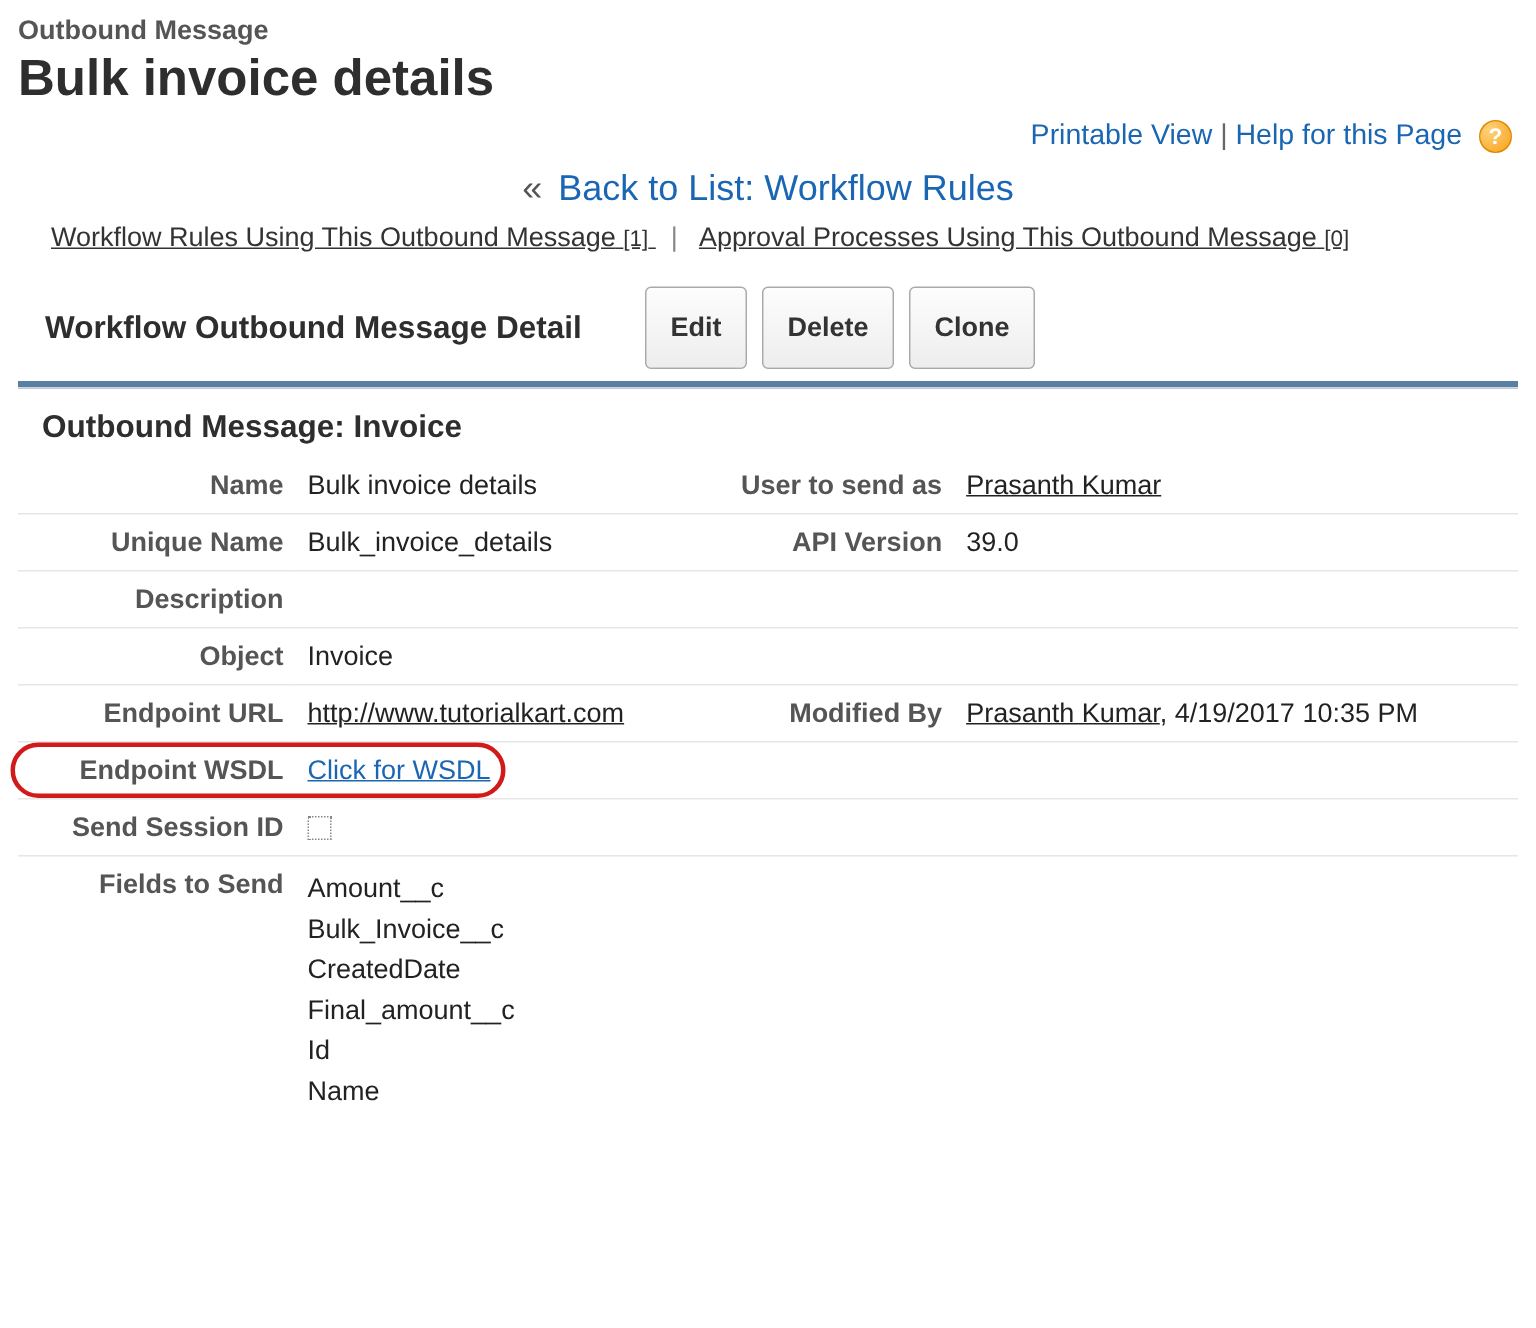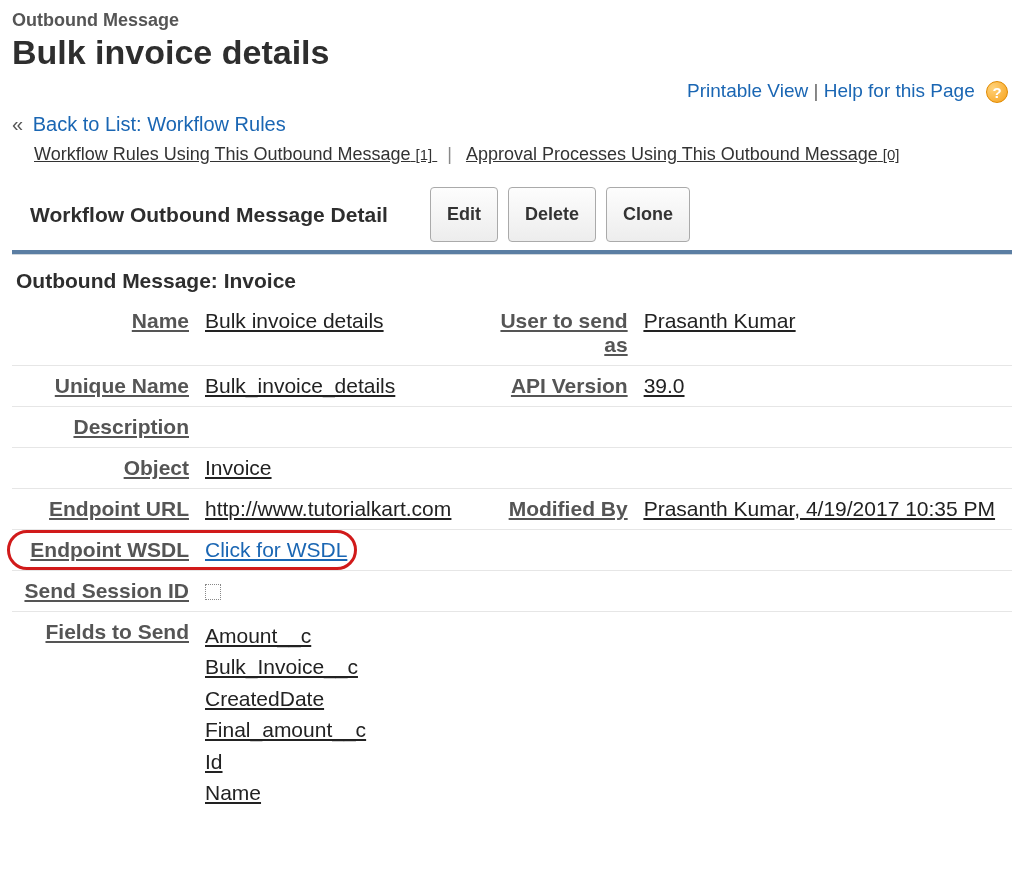--- a/index.html
+++ b/index.html
@@ -46,21 +46,22 @@
     position: absolute;
     top: 0; left: 0; right: 0; bottom: 0;
     text-align: center;
     font-weight: bold;
     font-size: 15px;
     line-height: 22px;
     color: #fff;
   }
   .back-row {
     margin: 6px 0 6px 0;
-    font-size: 20px;
+    font-size: 24px;
+    text-align: center;
   }
   .back-row .laquo { color: #555; margin-right: 4px; }
   .back-row a { color: #1a66b3; text-decoration: none; }
   .related-links {
     margin: 8px 0 22px 22px;
     font-size: 18px;
     color: #333;
   }
   .related-links a {
     color: #333;
@@ -94,32 +95,31 @@
   .divider-bar {
     height: 5px;
     background: #5b7ea3;
     margin-top: 8px;
     border-bottom: 1px solid #cfd6dc;
   }
   .subsection-title {
     font-weight: bold;
     font-size: 21px;
     color: #2e2e2e;
-    margin: 14px 0 8px 4px;
+    margin: 14px 0 8px 16px;
   }
   .detail-table {
     width: 100%;
     border-collapse: collapse;
   }
   .detail-table td {
     border-bottom: 1px solid #e6e6e6;
     padding: 8px 8px;
     vertical-align: top;
-    font-size: 21px;
-    text-decoration: underline;
+    font-size: 18px;
   }
   .detail-table td.label {
     text-align: right;
     color: #555;
     font-weight: bold;
     width: 185px;
   }
   .detail-table td.value { color: #222; }
   .detail-table td.label2 {
     text-align: right;

